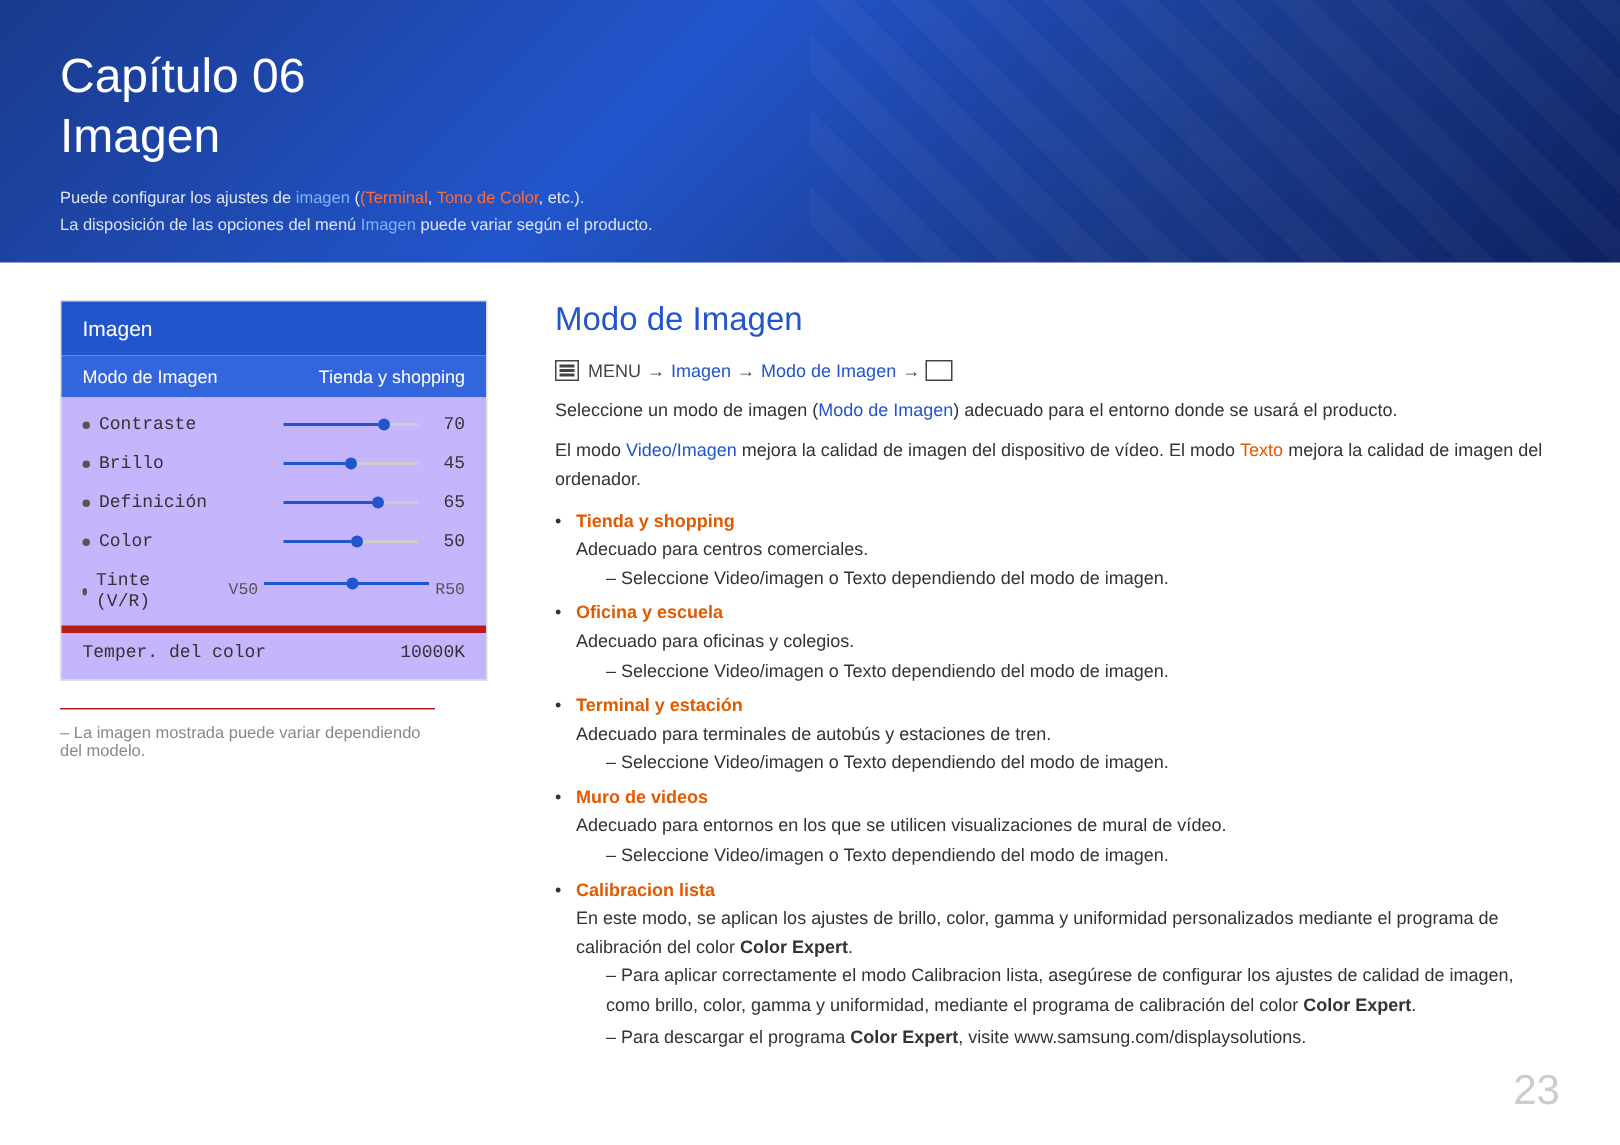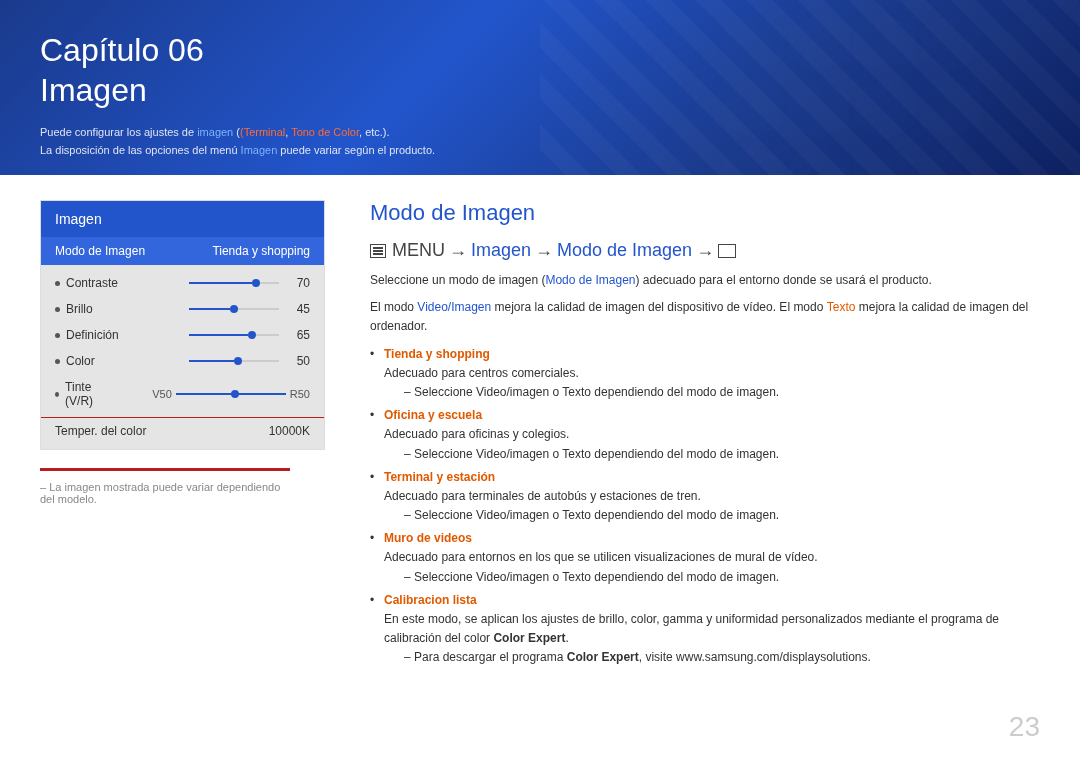--- a/index.html
+++ b/index.html
@@ -83,22 +83,23 @@
     }
     .menu-row-header {
       display: flex;
       justify-content: space-between;
       background: #3366dd;
       color: #fff;
       padding: 7px 14px;
       font-size: 12px;
     }
     .menu-items {
-      background: #e5e5e5;
+      background: #c4b5fd;
       padding: 5px 0;
+      font-family: Liberation Mono, monospace;
     }
     .menu-item {
       display: flex;
       align-items: center;
       padding: 6px 14px;
       font-size: 12px;
       color: #333;
       justify-content: space-between;
     }
     .menu-item-left {
@@ -163,48 +164,48 @@
       position: absolute;
       height: 2px;
       background: #2255cc;
     }
     .temper-row {
       display: flex;
       justify-content: space-between;
       padding: 6px 14px;
       font-size: 12px;
       color: #333;
-      border-top: 1px solid #b91c1c;
+      border-top: 5px solid #b91c1c;
       margin-top: 3px;
       align-items: flex-end;
     }
 
     .note-text {
       font-size: 11px;
       color: #888;
       margin-top: 18px;
       padding-top: 10px;
-      border-top: 3px solid #b91c1c;
+      border-top: 1px solid #b91c1c;
       width: 250px;
     }
 
     
     .right-panel {
       flex: 1;
     }
 
     .section-title {
       font-size: 22px;
       color: #2255cc;
       font-weight: 400;
       margin-bottom: 14px;
     }
 
     .menu-path {
-      font-size: 18px;
+      font-size: 12px;
       color: #444;
       margin-bottom: 10px;
       display: flex;
       align-items: center;
       gap: 4px;
     }
     .menu-icon {
       display: inline-block;
       width: 16px;
       height: 14px;
@@ -379,21 +380,21 @@
             </div>
             <span class="menu-value">50</span>
           </div>
         </div>
 
         <div class="tint-row">
           <div class="menu-item-left">
             <div class="menu-item-dot"></div>
             <span>Tinte (V/R)</span>
           </div>
-          <div style="display:flex; align-items:center; gap:4px;margin-left:40px;">
+          <div style="display:flex; gap:4px;margin-left:40px;">
             <span style="font-size:11px; color:#555;">V50</span>
             <div class="tint-slider">
               <div class="tint-slider-fill" style="left:0; width:100%;"></div>
               <div style="position:absolute; width:8px; height:8px; background:#2255cc; border-radius:50%; top:-3px; left:50%;"></div>
             </div>
             <span style="font-size:11px; color:#555;">R50</span>
           </div>
         </div>
 
         <div class="temper-row">
@@ -451,20 +452,21 @@
 
       <li>
         <span class="bullet-title-orange">Muro de videos</span><br>
         <span>Adecuado para entornos en los que se utilicen visualizaciones de mural de vídeo.</span><br>
         <span class="sub-item"><span>Seleccione Video/imagen o Texto dependiendo del modo de imagen.</span></span>
       </li>
 
       <li>
         <span class="bullet-title-orange">Calibracion lista</span><br>
         <span>En este modo, se aplican los ajustes de brillo, color, gamma y uniformidad personalizados mediante el programa de calibración del color <strong>Color Expert</strong>.</span><br>
+        <div class="sub-item">Para aplicar correctamente el modo <span class="highlight-orange">Calibracion lista</span>, asegúrese de configurar los ajustes de calidad de imagen, como brillo, color, gamma y uniformidad, mediante el programa de calibración del color <strong>Color Expert</strong>.</div>
         <div class="sub-item">Para descargar el programa <strong>Color Expert</strong>, visite www.samsung.com/displaysolutions.</div>
       </li>
 
     </ul>
   </div>
 </div>
 
 <div class="page-number">23</div>
 
 </body></html>

